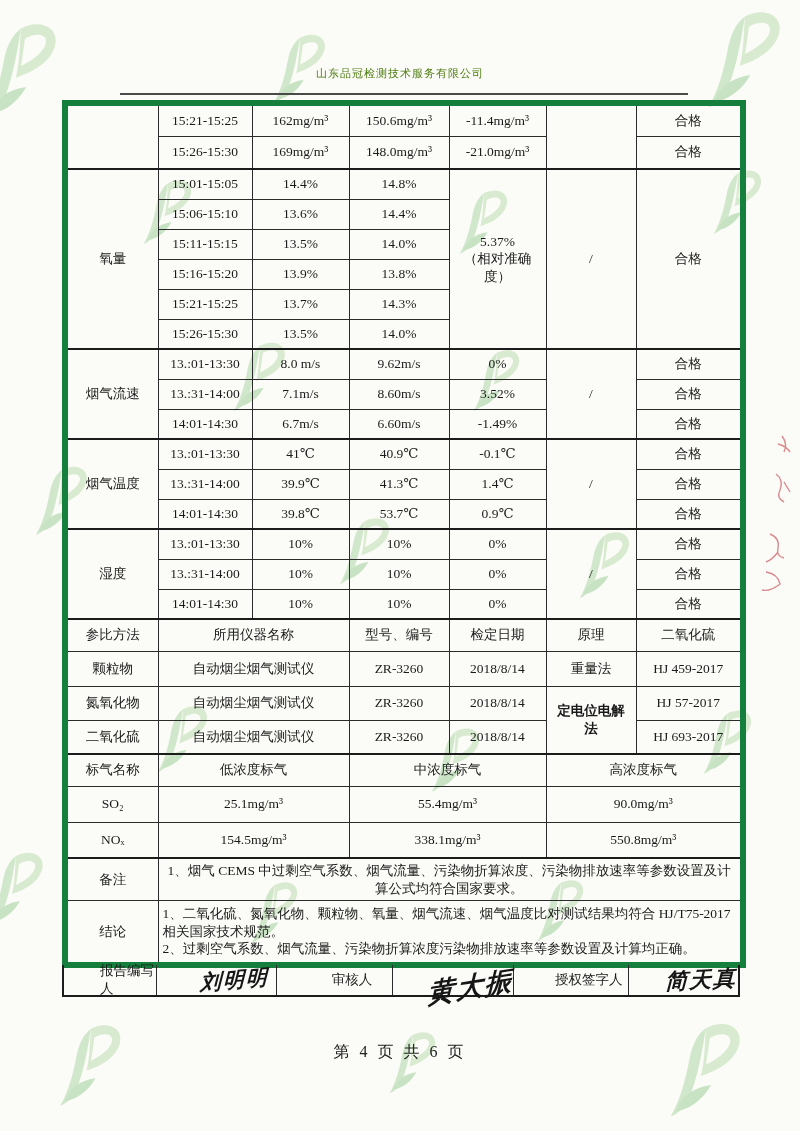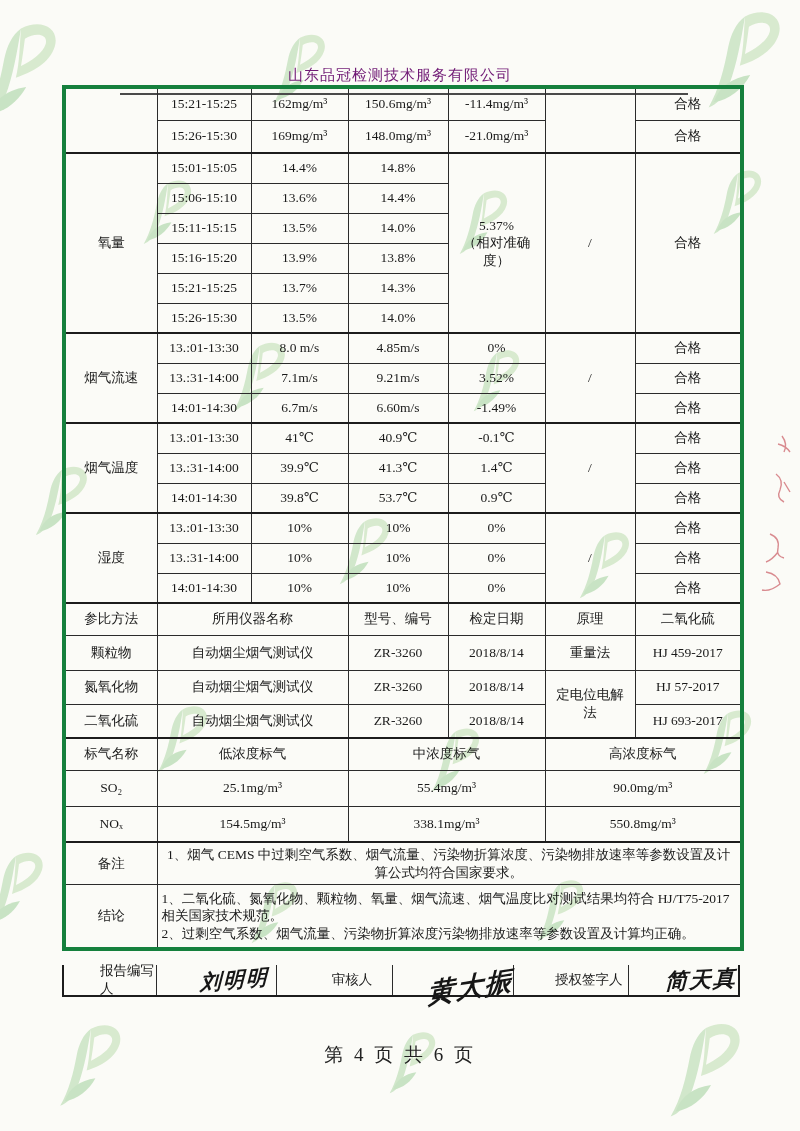--- a/index.html
+++ b/index.html
@@ -5,65 +5,65 @@
   html,body{margin:0;padding:0;}
   body{
     width:800px;height:1131px;position:relative;overflow:hidden;
     background:#fbfbf7;
     font-family:"Liberation Serif","DejaVu Serif",serif;
     color:#1a1a1a;
   }
   .wm{position:absolute;opacity:.5;pointer-events:none;}
   .company{
     position:absolute;left:0;top:66px;width:100%;
-    text-align:center;font-size:15px;letter-spacing:1px;color:#701a75;
+    text-align:center;font-size:11px;letter-spacing:1px;color:#4d7c0f;
   }
   .head-rule{
     position:absolute;left:120px;top:93px;width:568px;height:2px;background:#4a4a4a;
   }
   table.main{
-    position:absolute;left:62px;top:85px;width:678px;
+    position:absolute;left:62px;top:100px;width:678px;
     border-collapse:collapse;table-layout:fixed;
-    border:4px solid #15803d;
+    border:6px solid #15803d;
   }
   td{
     border:1px solid #2b2b2b;text-align:center;vertical-align:middle;
     font-size:13.5px;line-height:1.3;padding:1px 2px;overflow:hidden;
   }
   tr.st > td{border-top-width:2px;border-top-color:#1c1c1c;}
   tr.r33{height:33px}
   tr.r30{height:30px}
   tr.r32{height:32px}
   tr.r35{height:35px}
   tr.r34{height:34px}
   tr.r36{height:36px}
   tr.r42{height:42px}
   tr.r64{height:64px}
   td.left{text-align:left;padding:3px 4px;}
   td.note-cell{padding:3px 5px;}
-  .principle-wrap{padding:0 8px;}
+  .principle-wrap{padding:0 8px;font-weight:bold;}
   .sig-row{
     position:absolute;left:62px;top:965px;width:678px;height:32px;
     display:flex;box-sizing:border-box;
     border:2px solid #1c1c1c;border-top:none;
   }
   .sig-cell{
     box-sizing:border-box;height:100%;display:flex;align-items:center;justify-content:center;
     font-size:13.5px;border-left:1px solid #2b2b2b;overflow:visible;padding-left:36px;
   }
   .sig-cell:first-child{border-left:none;}
   .sig{
     font-style:italic;font-weight:bold;font-size:21px;letter-spacing:2px;
     transform:rotate(-5deg) skewX(-6deg);color:#161616;white-space:nowrap;
   }
   .sig-reviewer{font-size:27px;transform:rotate(-9deg) skewX(-10deg) translateY(7px);}
   .sig-authorizer{font-size:22px;transform:rotate(-3deg) skewX(-4deg);}
   .footer{
     position:absolute;left:0;top:1042px;width:100%;
-    text-align:center;font-size:19px;letter-spacing:3px;color:#222;
+    text-align:center;font-size:16px;letter-spacing:3px;color:#222;
   }
   .red-note{position:absolute;left:752px;top:430px;opacity:.75;}
 </style>
 </head>
 <body>
 
 <svg width="0" height="0" style="position:absolute" aria-hidden="true">
   <defs>
     <symbol id="leafP" viewBox="0 0 60 80">
       <path d="M30 8 C46 0 60 8 56 22 C52 35 38 42 26 46 C29 34 29 20 30 8 Z
@@ -211,29 +211,29 @@
     <tr class="r30">
       <td>15:26-15:30</td>
       <td>13.5%</td>
       <td>14.0%</td>
     </tr>
 
     <tr class="r30 st">
       <td rowspan="3">烟气流速</td>
       <td>13.:01-13:30</td>
       <td>8.0 m/s</td>
-      <td>4.85m/s</td>
+      <td>9.62m/s</td>
       <td>0%</td>
       <td rowspan="3">/</td>
       <td>合格</td>
     </tr>
     <tr class="r30">
       <td>13.:31-14:00</td>
       <td>7.1m/s</td>
-      <td>9.21m/s</td>
+      <td>8.60m/s</td>
       <td>3.52%</td>
       <td>合格</td>
     </tr>
     <tr class="r30">
       <td>14:01-14:30</td>
       <td>6.7m/s</td>
       <td>6.60m/s</td>
       <td>-1.49%</td>
       <td>合格</td>
     </tr>

